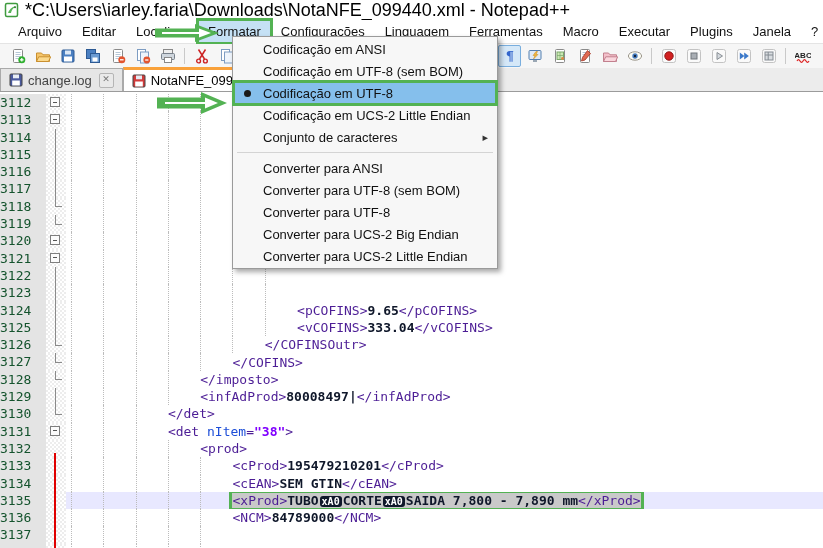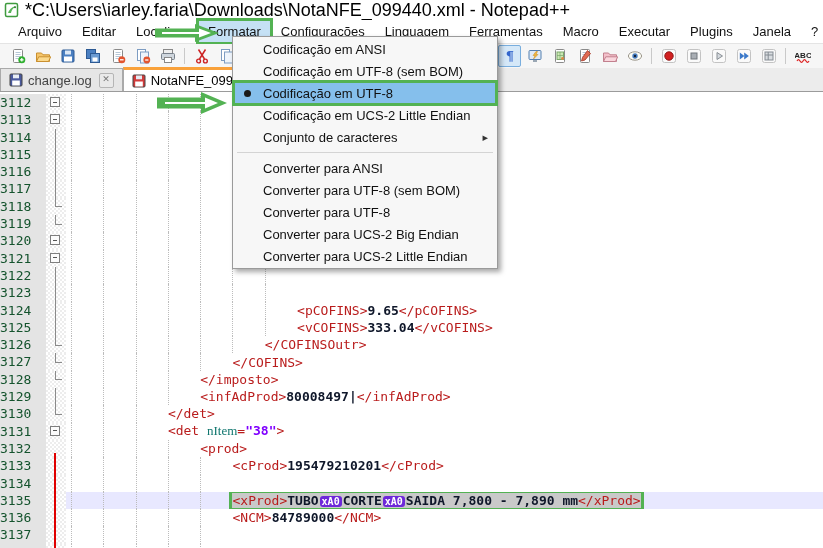--- a/index.html
+++ b/index.html
@@ -56,25 +56,25 @@
   .f-box .fb::after{content:"";position:absolute;left:2px;top:3.5px;width:4px;height:1px;background:#555;}
   .f-boxred .fb{border-color:#e00000;}
   .f-boxred .fb::after{background:#e00000;}
   .f-boxred::before{content:"";position:absolute;left:8px;top:13px;bottom:0;width:2px;background:#e00000;}
   .code{flex:1;display:flex;align-items:center;font:13px "DejaVu Sans Mono",monospace;
         padding-left:5px;white-space:pre;overflow:hidden;}
   .code.cur{background:#e8e8ff;}
   .ind{display:inline-block;width:4ch;height:100%;border-left:1px dotted #bcbcbc;flex:0 0 auto;}
   .toks{white-space:pre;}
   .toks.selbox{background:#c9c9c9;outline:3px solid #53b253;outline-offset:0;}
-  .tk-tag{color:#b91c1c;}
+  .tk-tag{color:#4c1d95;}
   .tk-text{color:#0f172a;font-weight:bold;}
-  .tk-attr{color:#0f766e;font-family:Liberation Serif, serif;}
+  .tk-attr{color:#1d4ed8;}
   .tk-val{color:#8000ff;font-weight:bold;}
-  .tk-ctrl{background:#6d28d9;color:#fff;font-weight:bold;font-size:10px;
+  .tk-ctrl{background:#0f172a;color:#fff;font-weight:bold;font-size:10px;
            padding:0 2px;border-radius:3px;margin:0 1px;}
 
   
   #dropdown{position:absolute;left:232px;top:36px;width:266px;background:#f7f7f7;
             border:1px solid #9a9a9a;box-shadow:3px 3px 5px rgba(0,0,0,.35);
             padding:1px 1px;box-sizing:border-box;z-index:50;}
   .ditem{position:relative;height:22px;display:flex;align-items:center;
          padding-left:29px;padding-right:8px;white-space:nowrap;}
   .ditem.selected{background:#85bfec;outline:3px solid #53b253;outline-offset:-1px;}
   .ditem .bullet{position:absolute;left:10px;top:8px;width:7px;height:7px;border-radius:50%;background:#1a1a1a;}
@@ -403,21 +403,21 @@
         <div class="code"><span class="ind"></span><span class="ind"></span><span class="ind"></span><span class="ind"></span><span class="toks"><span class="tk-tag">&lt;prod&gt;</span></span></div>
       </div>
       <div class="line">
         <div class="lnum">3133</div>
         <div class="fold f-linered"></div>
         <div class="code"><span class="ind"></span><span class="ind"></span><span class="ind"></span><span class="ind"></span><span class="ind"></span><span class="toks"><span class="tk-tag">&lt;cProd&gt;</span><span class="tk-text">195479210201</span><span class="tk-tag">&lt;/cProd&gt;</span></span></div>
       </div>
       <div class="line">
         <div class="lnum">3134</div>
         <div class="fold f-linered"></div>
-        <div class="code"><span class="ind"></span><span class="ind"></span><span class="ind"></span><span class="ind"></span><span class="ind"></span></div>
+        <div class="code"><span class="ind"></span><span class="ind"></span><span class="ind"></span><span class="ind"></span><span class="ind"></span><span class="toks"><span class="tk-tag">&lt;cEAN&gt;</span><span class="tk-text">SEM GTIN</span><span class="tk-tag">&lt;/cEAN&gt;</span></span></div>
       </div>
       <div class="line">
         <div class="lnum">3135</div>
         <div class="fold f-linered"></div>
         <div class="code cur"><span class="ind"></span><span class="ind"></span><span class="ind"></span><span class="ind"></span><span class="ind"></span><span class="toks selbox"><span class="tk-tag">&lt;xProd&gt;</span><span class="tk-text">TUBO</span><span class="tk-ctrl">xA0</span><span class="tk-text">CORTE</span><span class="tk-ctrl">xA0</span><span class="tk-text">SAIDA 7,800 - 7,890 mm</span><span class="tk-tag">&lt;/xProd&gt;</span></span></div>
       </div>
       <div class="line">
         <div class="lnum">3136</div>
         <div class="fold f-linered"></div>
         <div class="code"><span class="ind"></span><span class="ind"></span><span class="ind"></span><span class="ind"></span><span class="ind"></span><span class="toks"><span class="tk-tag">&lt;NCM&gt;</span><span class="tk-text">84789000</span><span class="tk-tag">&lt;/NCM&gt;</span></span></div>

